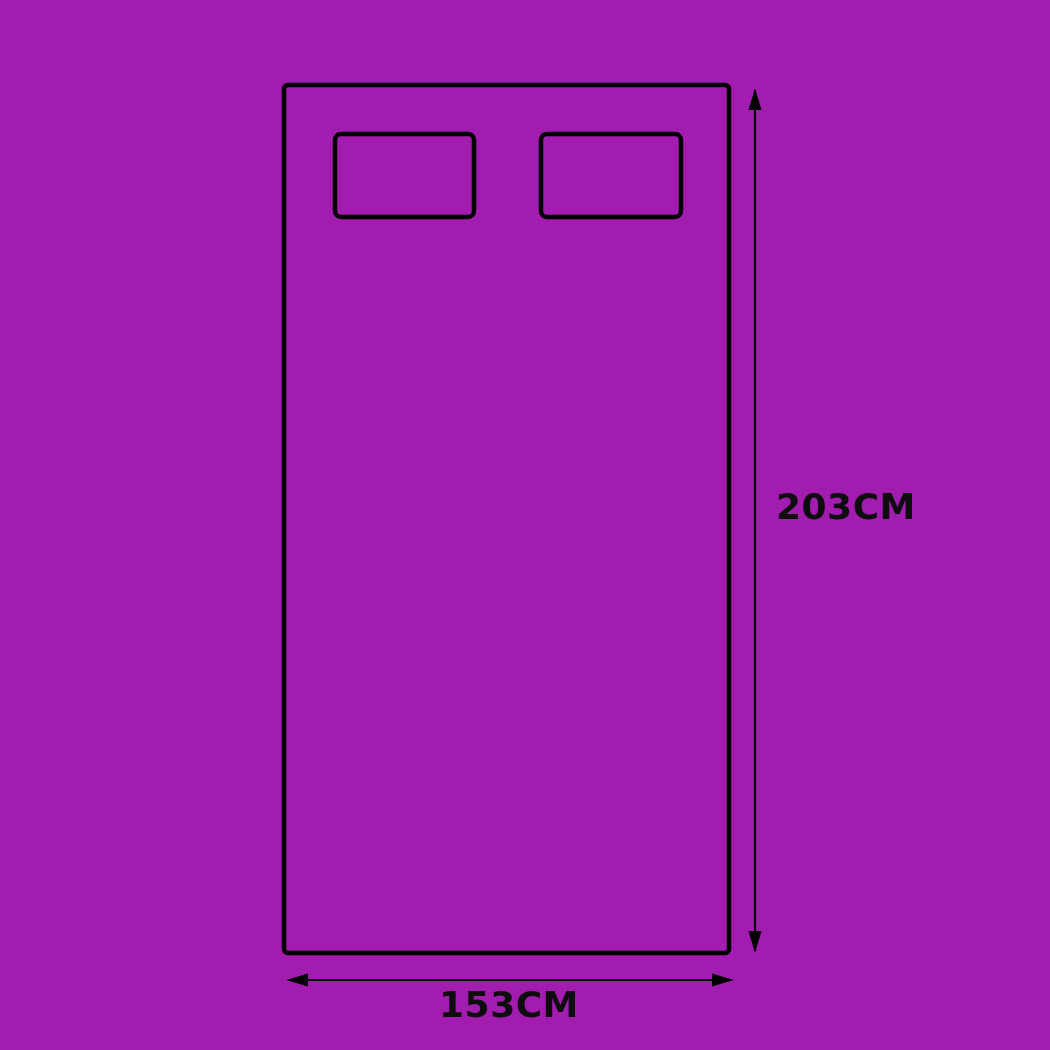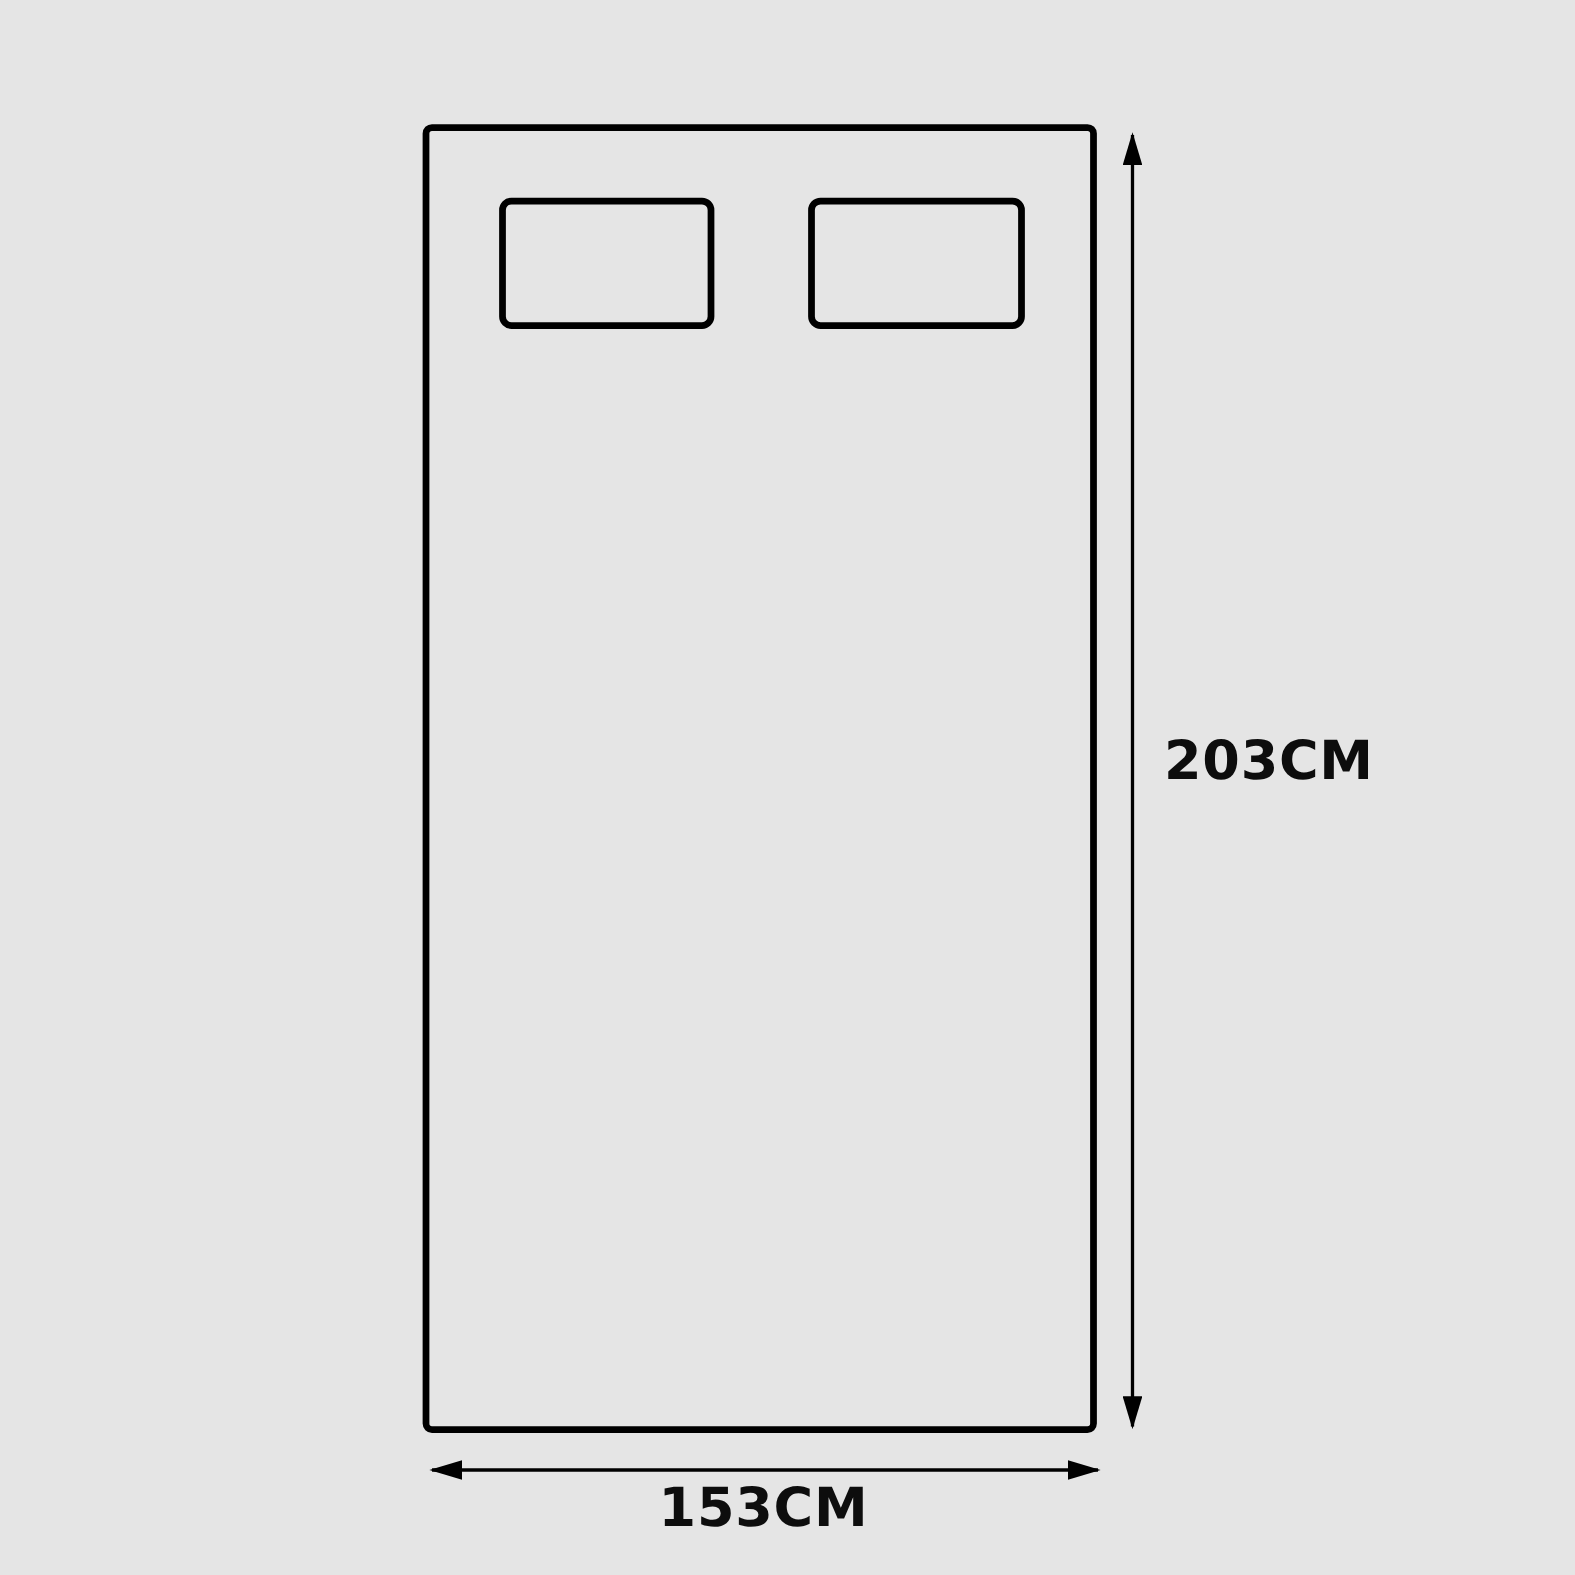--- a/index.html
+++ b/index.html
@@ -8,21 +8,21 @@
     width: 1050px;
     height: 1050px;
     background: #ffffff;
     font-family: "DejaVu Sans", "Liberation Sans", sans-serif;
     overflow: hidden;
   }
   .canvas {
     position: relative;
     width: 1050px;
     height: 1050px;
-    background: #e5e5e5;
+    background: #a21caf;
   }
   svg {
     display: block;
   }
   .dim-label {
     font-family: "DejaVu Sans", "Liberation Sans", sans-serif;
     font-weight: 700;
     font-size: 36px;
     letter-spacing: 0.5px;
   }

